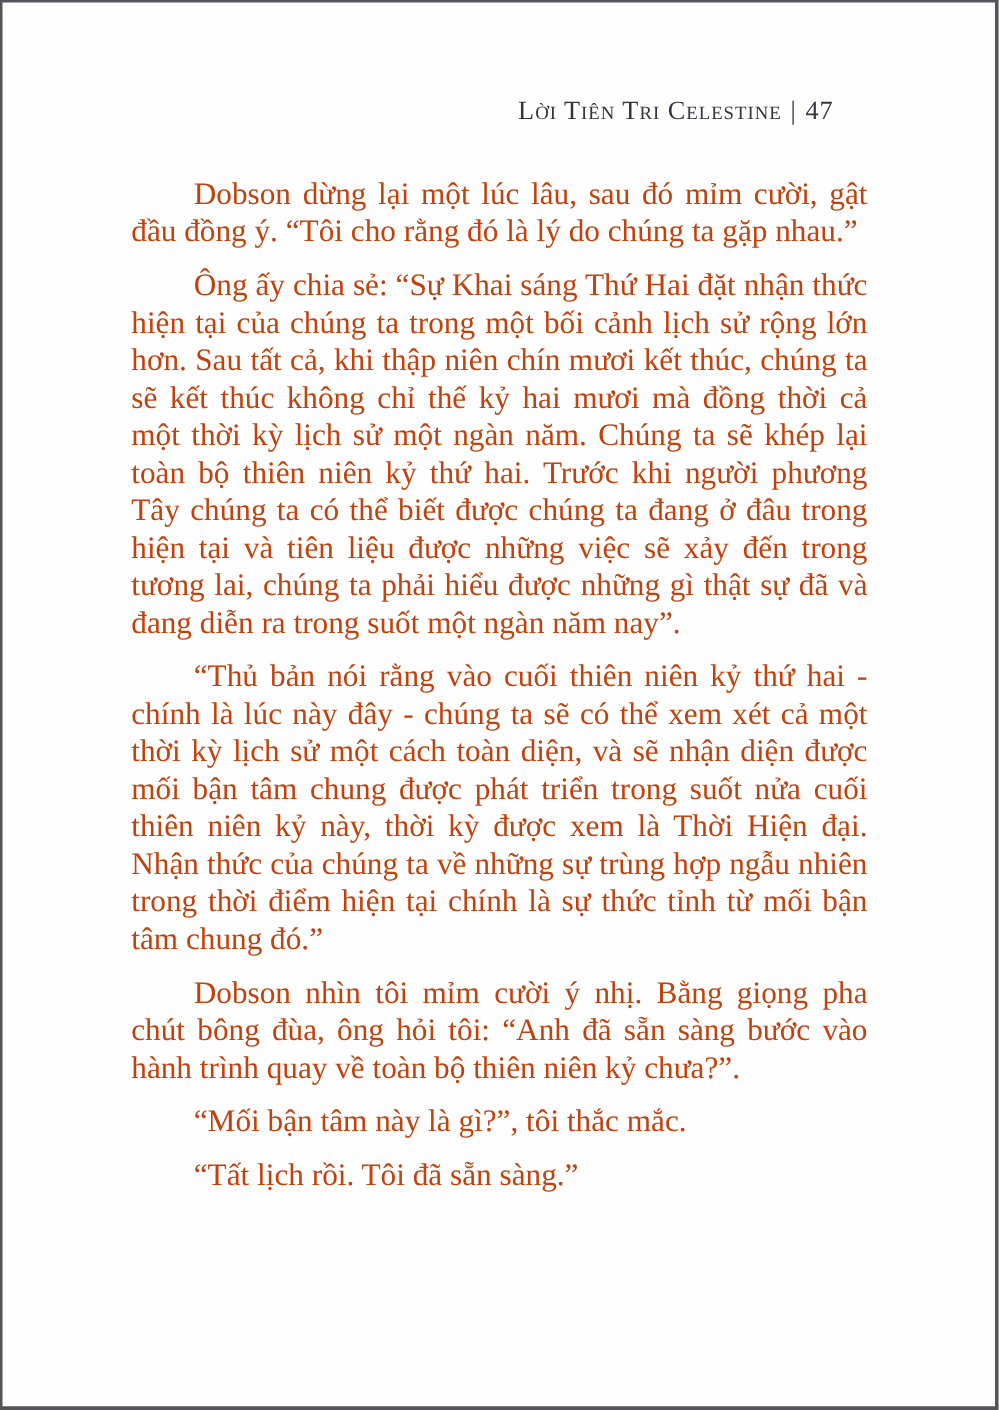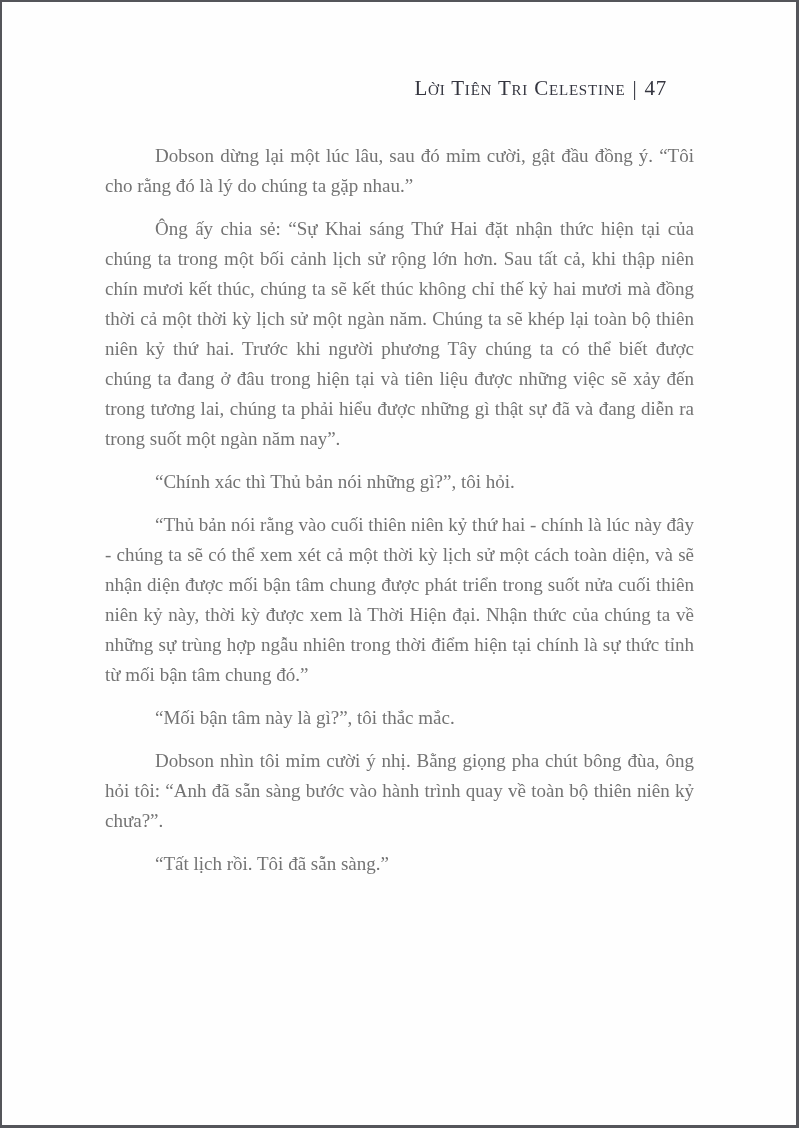--- a/index.html
+++ b/index.html
@@ -31,39 +31,38 @@
   }
   .running-head .sep {
     margin: 0 7px;
     color: #34353f;
   }
   .text-block {
     margin: 40px 102px 0 103px;
   }
   p.body-para {
     margin: 0 0 13px 0;
-    font-size: 19px;
+    font-size: 25px;
     line-height: 30px;
-    color: #737373;
+    color: #c2410c;
     text-align: justify;
     text-indent: 50px;
   }
 </style>
 </head>
 <body>
 
 <div class="book-page">
 
   <div class="running-head">
     <span>Lời Tiên Tri Celestine</span><span class="sep">|</span><span>47</span>
   </div>
 
   <div class="text-block">
     <p class="body-para">Dobson dừng lại một lúc lâu, sau đó mỉm cười, gật đầu đồng ý. “Tôi cho rằng đó là lý do chúng ta gặp nhau.”</p>
     <p class="body-para">Ông ấy chia sẻ: “Sự Khai sáng Thứ Hai đặt nhận thức hiện tại của chúng ta trong một bối cảnh lịch sử rộng lớn hơn. Sau tất cả, khi thập niên chín mươi kết thúc, chúng ta sẽ kết thúc không chỉ thế kỷ hai mươi mà đồng thời cả một thời kỳ lịch sử một ngàn năm. Chúng ta sẽ khép lại toàn bộ thiên niên kỷ thứ hai. Trước khi người phương Tây chúng ta có thể biết được chúng ta đang ở đâu trong hiện tại và tiên liệu được những việc sẽ xảy đến trong tương lai, chúng ta phải hiểu được những gì thật sự đã và đang diễn ra trong suốt một ngàn năm nay”.</p>
-    <p class="body-para">“Chính xác thì Thủ bản nói những gì?”, tôi hỏi.</p>
     <p class="body-para">“Thủ bản nói rằng vào cuối thiên niên kỷ thứ hai - chính là lúc này đây - chúng ta sẽ có thể xem xét cả một thời kỳ lịch sử một cách toàn diện, và sẽ nhận diện được mối bận tâm chung được phát triển trong suốt nửa cuối thiên niên kỷ này, thời kỳ được xem là Thời Hiện đại. Nhận thức của chúng ta về những sự trùng hợp ngẫu nhiên trong thời điểm hiện tại chính là sự thức tỉnh từ mối bận tâm chung đó.”</p>
+    <p class="body-para">Dobson nhìn tôi mỉm cười ý nhị. Bằng giọng pha chút bông đùa, ông hỏi tôi: “Anh đã sẵn sàng bước vào hành trình quay về toàn bộ thiên niên kỷ chưa?”.</p>
     <p class="body-para">“Mối bận tâm này là gì?”, tôi thắc mắc.</p>
-    <p class="body-para">Dobson nhìn tôi mỉm cười ý nhị. Bằng giọng pha chút bông đùa, ông hỏi tôi: “Anh đã sẵn sàng bước vào hành trình quay về toàn bộ thiên niên kỷ chưa?”.</p>
     <p class="body-para">“Tất lịch rồi. Tôi đã sẵn sàng.”</p>
   </div>
 
 </div>
 
 </body></html>

